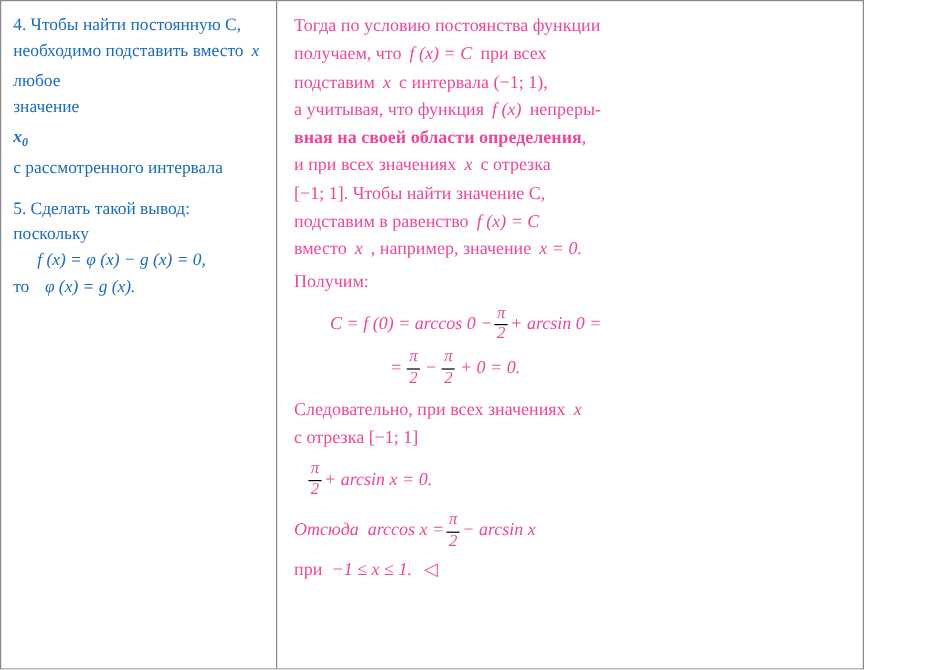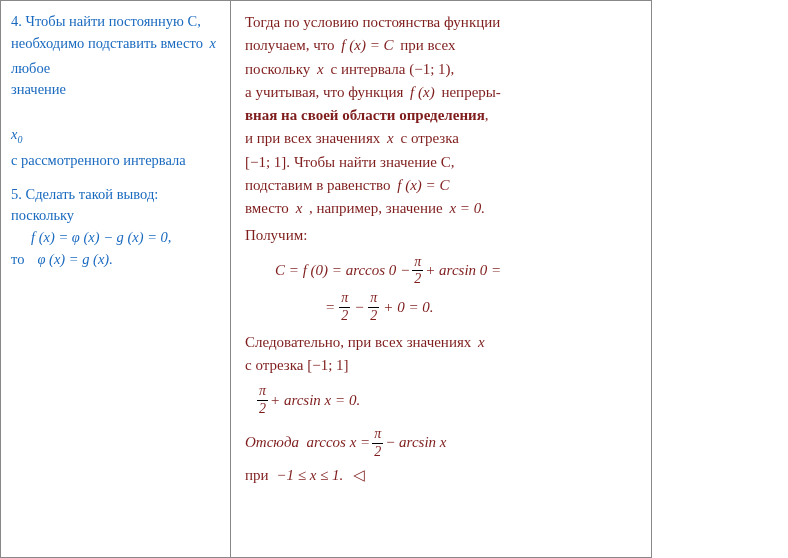--- a/index.html
+++ b/index.html
@@ -6,39 +6,39 @@
     body {
       width: 788px;
       height: 558px;
       font-family: 'Times New Roman', Times, serif;
       font-size: 15px;
       background: #fff;
       overflow: hidden;
     }
     .container {
       display: flex;
-      width: 652px;
+      width: 720px;
       height: 558px;
       border: 1px solid #888;
     }
     .left-panel {
       width: 230px;
       min-width: 230px;
       border-right: 1px solid #888;
       padding: 10px 10px 10px 10px;
       color: #1a6abf;
       font-size: 14.5px;
       line-height: 1.5;
     }
     .right-panel {
       flex: 1;
       padding: 10px 14px 10px 14px;
       font-size: 15px;
       line-height: 1.55;
-      color: #7f1d1d;
+      color: #ec4899;
     }
     .frac {
       display: inline-flex;
       flex-direction: column;
       align-items: center;
       vertical-align: middle;
       margin: 0 2px;
       font-style: italic;
     }
     .frac .num {
@@ -63,21 +63,21 @@
     <p>
       <span>4. Чтобы найти постоянную С,</span>
     </p>
     <p style="display:flex;align-items:baseline;flex-wrap:wrap;gap:3px;">
       <span>необходимо подставить вместо</span>
       <span style="font-style:italic;">&nbsp;<i>x</i>&nbsp;</span>
       <span>любое</span>
     </p>
     <p style="display:flex;align-items:baseline;flex-wrap:wrap;gap:3px;flex-direction:column;">
       <span>значение</span>
-      <span style="font-weight:normal;font-style:italic;margin-top:20px;"><i>x</i><sub>0</sub></span>
+      <span style="font-weight:bold;font-style:italic;"><i>x</i><sub>0</sub></span>
       <span>с рассмотренного интервала</span>
     </p>
     <p style="margin-top:12px;">
       <span>5. Сделать такой вывод: поскольку</span>
     </p>
     <p style="margin-left:20px;font-style:italic;">
       <i>f</i> (<i>x</i>) = φ (<i>x</i>) − <i>g</i> (<i>x</i>) = 0,
     </p>
     <p style="display:flex;align-items:baseline;gap:5px;">
       <span>то</span>
@@ -91,21 +91,21 @@
 
     <p>
       <span>Тогда по условию постоянства функции</span>
     </p>
     <p style="display:flex;align-items:baseline;flex-wrap:wrap;gap:3px;">
       <span>получаем, что</span>
       <span style="font-style:italic;">&nbsp;<i>f</i> (<i>x</i>) = <i>C</i>&nbsp;</span>
       <span>при всех</span>
     </p>
     <p style="display:flex;align-items:baseline;flex-wrap:wrap;gap:3px;">
-      <span>поскольку</span>
+      <span>подставим</span>
       <span style="font-style:italic;">&nbsp;<i>x</i>&nbsp;</span>
       <span>с интервала (−1; 1),</span>
     </p>
 
     <p style="display:flex;align-items:baseline;flex-wrap:wrap;gap:3px;">
       <span>а учитывая, что функция</span>
       <span style="font-style:italic;">&nbsp;<i>f</i> (<i>x</i>)&nbsp;</span>
       <span>непреры-</span>
     </p>
     <p>

